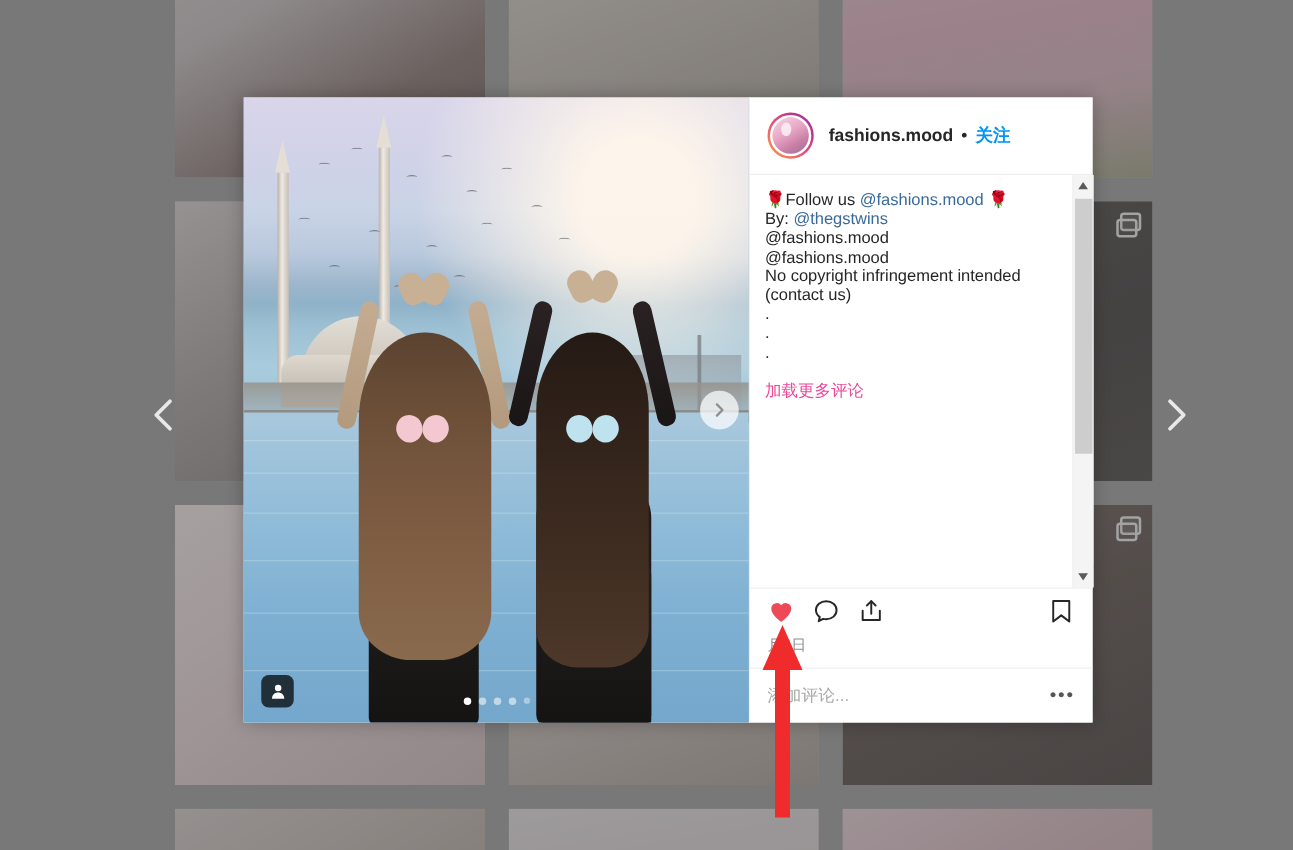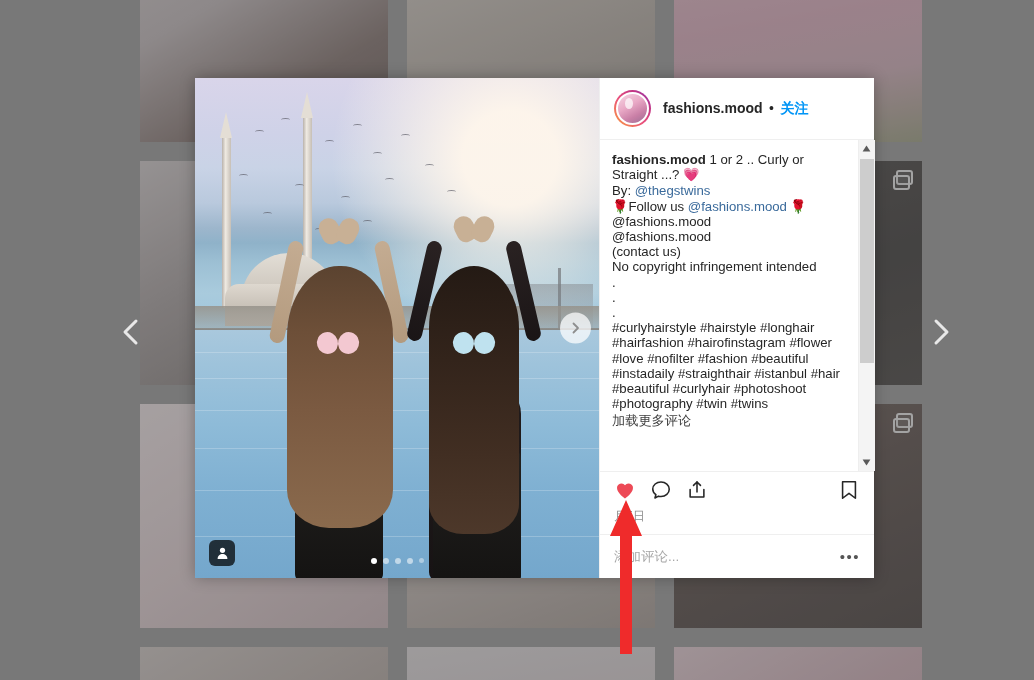--- a/index.html
+++ b/index.html
@@ -291,21 +291,21 @@
     flex: 1 1 auto; overflow: hidden;
     padding: 12px 12px 0 12px;
     font-size: 13.2px; line-height: 15.2px;
     color: #262626;
   }
   .cap-user { font-weight: 600; color: #262626; }
   .cap-text { color: #262626; }
   .tag-link { color: #3a6a9b; }
   .caption-block { margin-bottom: 1px; }
   .cap-line { color: #262626; }
-  .more-comments { color: #404040; margin-top: 2px; cursor: pointer; }
+  .more-comments { color: #ec4899; margin-top: 16px; cursor: pointer; }
   .cmt-row {
     display: flex; align-items: flex-start; justify-content: space-between;
     gap: 6px; margin-top: 2px;
   }
   .cmt-txt { flex: 1 1 auto; }
   .cmt-user { font-weight: 600; color: #262626; }
   .cmt-heart { flex: 0 0 auto; margin-top: 2px; cursor: pointer; }
 
   
   .vsb {
@@ -527,34 +527,29 @@
         <div>
           <span class="head-name">fashions.mood</span>
           <span class="head-sep">•</span>
           <span class="head-follow">关注</span>
         </div>
       </div>
 
       <div class="panel-scroll-wrap">
         <div class="panel-body">
 
-          <div class="caption-block">
-            <span class="cap-user">fashions.mood</span>
-            <span class="cap-text">1 or 2 .. Curly or Straight ...? 💗</span>
-          </div>
+          <div class="cap-line">🌹Follow us <span class="tag-link">@fashions.mood</span> 🌹</div>
           <div class="cap-line">By: <span class="tag-link">@thegstwins</span></div>
-          <div class="cap-line">🌹Follow us <span class="tag-link">@fashions.mood</span> 🌹</div>
           <div class="cap-line tag-link">@fashions.mood</div>
           <div class="cap-line tag-link">@fashions.mood</div>
+          <div class="cap-line">No copyright infringement intended</div>
           <div class="cap-line">(contact us)</div>
-          <div class="cap-line">No copyright infringement intended</div>
           <div class="cap-line">.</div>
           <div class="cap-line">.</div>
           <div class="cap-line">.</div>
-          <div class="cap-line tag-link">#curlyhairstyle #hairstyle #longhair #hairfashion #hairofinstagram #flower #love #nofilter #fashion #beautiful #instadaily #straighthair #istanbul #hair #beautiful #curlyhair #photoshoot #photography #twin #twins</div>
 
           <div class="more-comments">加载更多评论</div>
 
 
         </div>
 
         <div class="vsb">
           <div class="vsb-btn">
             <svg width="9" height="7" viewBox="0 0 9 7">
               <polygon points="4.5,0.6 8.4,6.4 0.6,6.4" fill="#5a5a5a"></polygon>

